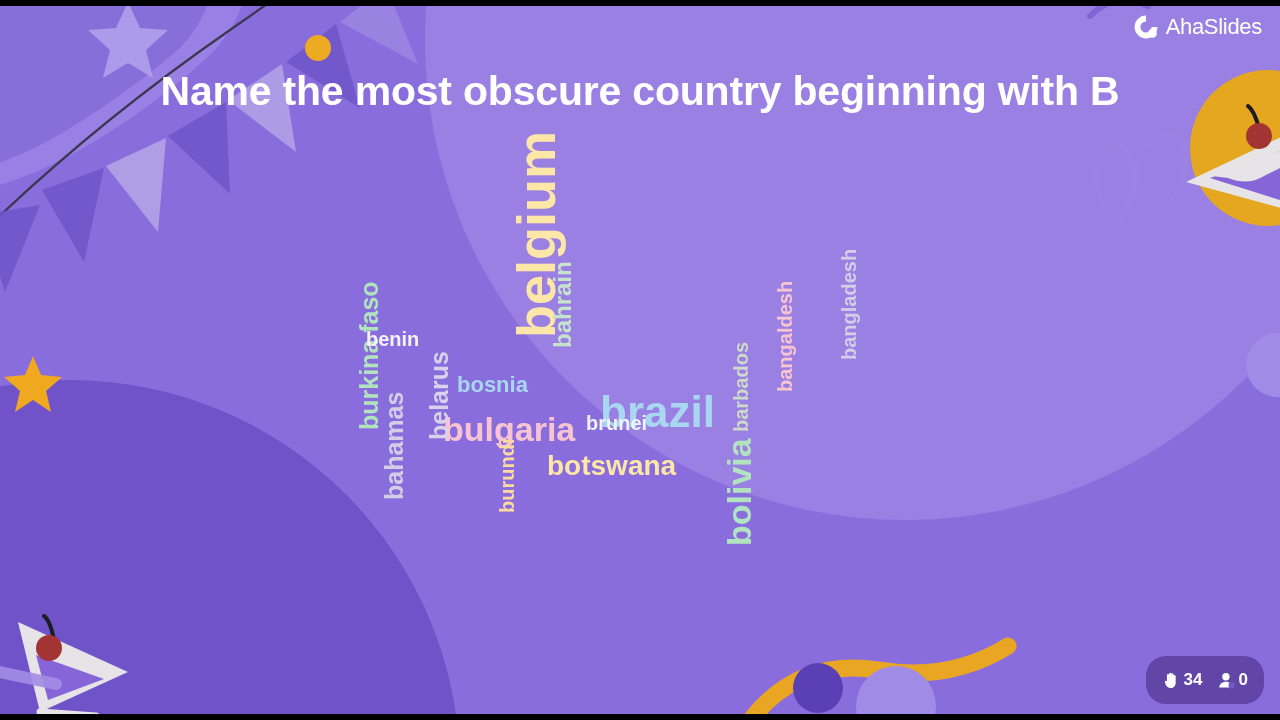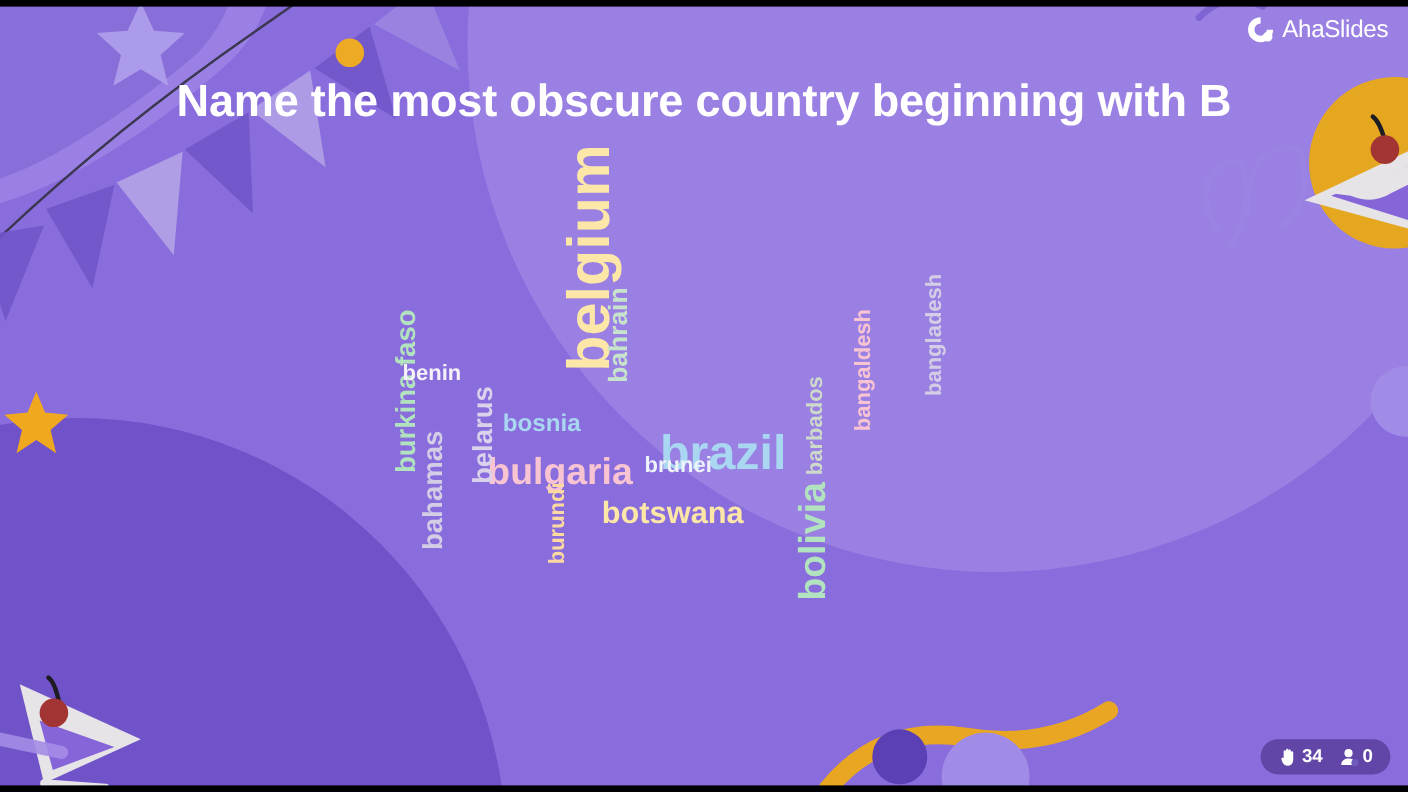--- a/index.html
+++ b/index.html
@@ -35,21 +35,21 @@
   .cloud { position:absolute; inset:0; z-index:30; }
   .word {
     position:absolute; font-weight:bold; white-space:nowrap;
     line-height:1; transform-origin:0 0;
   }
   .word.vert { transform:rotate(-90deg); }
 
   
   .status-badge {
     position:absolute; right:16px; bottom:16px; z-index:45;
-    height:32px; padding:0 16px; border-radius:20px;
+    height:48px; padding:0 16px; border-radius:20px;
     background:rgba(63,36,122,0.55);
     display:flex; align-items:center; gap:14px;
     color:#ffffff; font-size:17px; font-weight:bold;
   }
   .badge-group { display:flex; align-items:center; gap:3px; }
   .badge-ico { width:19px; height:19px; display:block; }
   .letterbox { position:absolute; left:0; width:1280px; height:6px; background:#000; z-index:60; }
   .lb-top { top:0; } .lb-bot { bottom:0; }
 </style>
 </head>

